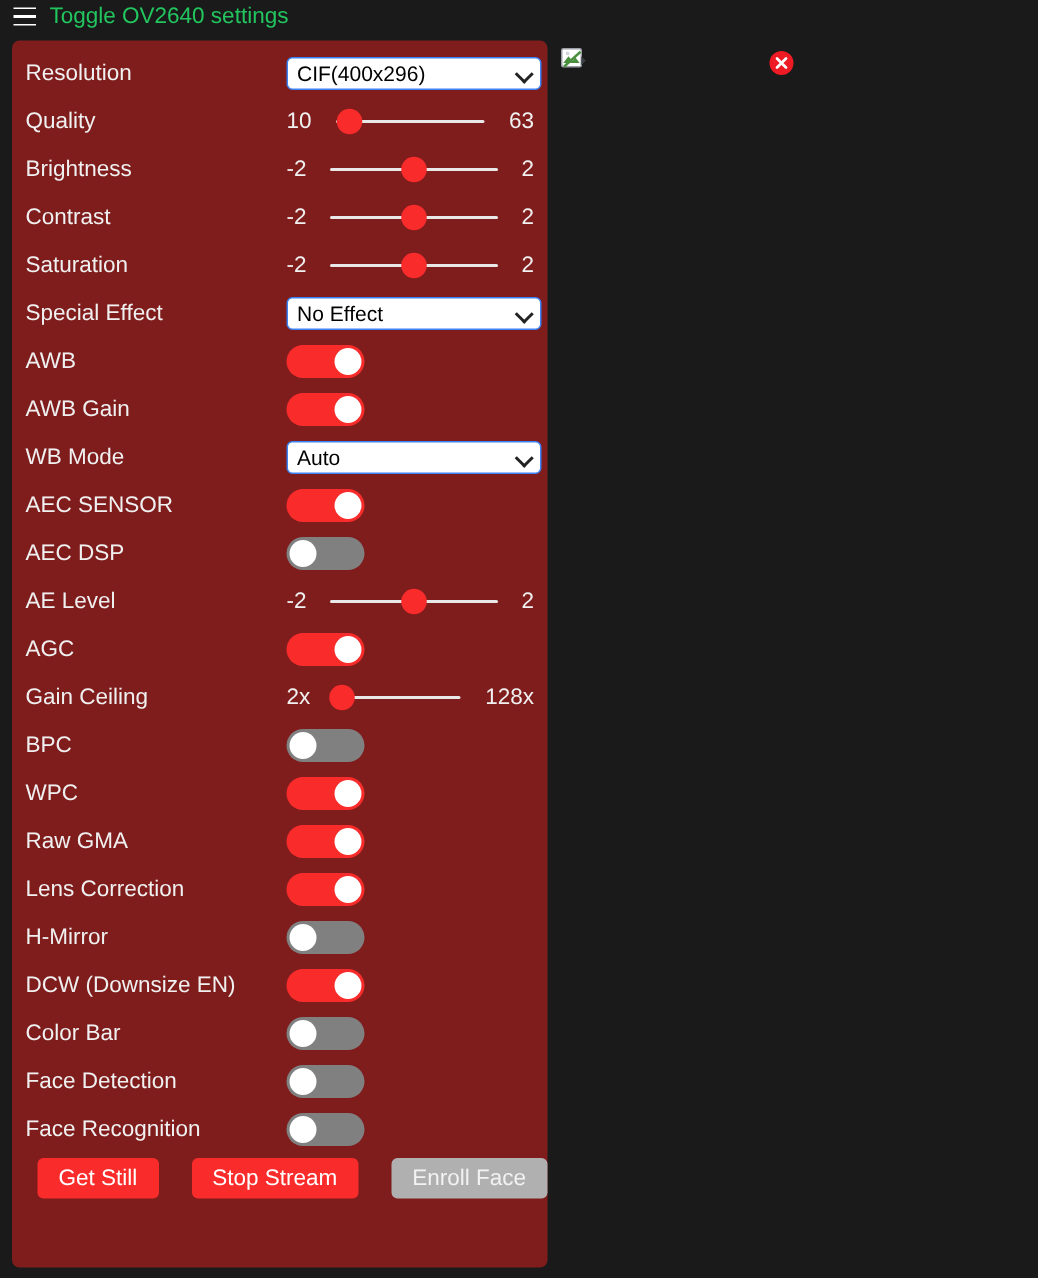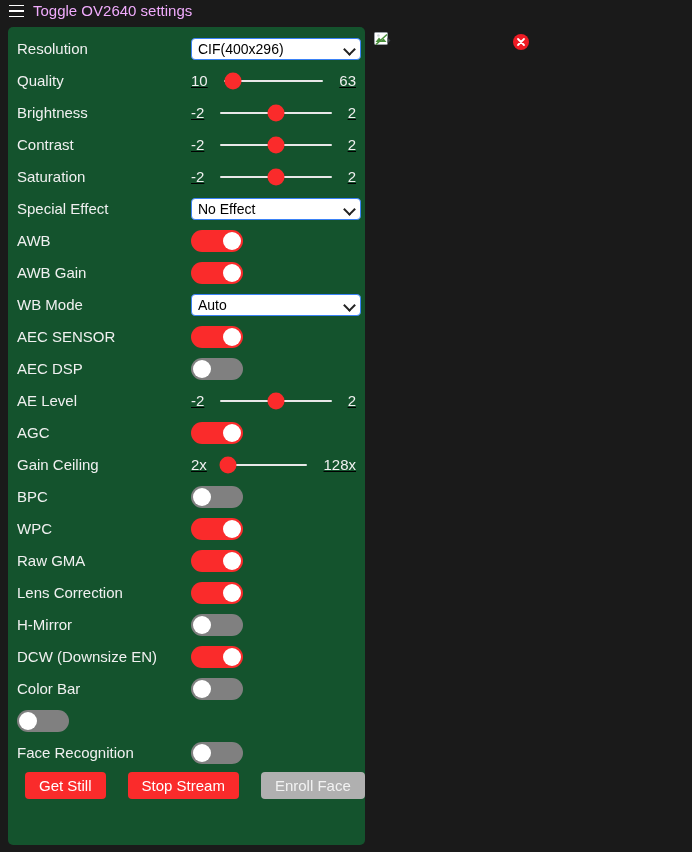--- a/index.html
+++ b/index.html
@@ -41,32 +41,32 @@
     width: 15px;
     height: 1.6px;
     background: #ffffff;
   }
   .hamburger-icon i:nth-child(1) { top: 0; }
   .hamburger-icon i:nth-child(2) { top: 5.5px; }
   .hamburger-icon i:nth-child(3) { top: 11px; }
   .nav-toggle-label {
     font-size: 15px;
     line-height: 16px;
-    color: #f0abfc;
+    color: #22c55e;
     white-space: nowrap;
   }
 
   
   .settings-panel {
     position: absolute;
     left: 8px;
     top: 27px;
     width: 357px;
     height: 818px;
-    background: #14532d;
+    background: #7f1d1d;
     border-radius: 5px;
     padding: 6px 9px 0 9px;
   }
 
   .setting-row {
     display: flex;
     align-items: center;
     height: 32px;
     width: 100%;
   }
@@ -124,21 +124,20 @@
     border-bottom: 2px solid #222;
     transform: rotate(45deg);
   }
 
   
   .slider-wrap {
     display: flex;
     align-items: center;
     width: 165px;
     gap: 12px;
-    text-decoration: underline;
   }
   .slider-min, .slider-max {
     font-size: 15px;
     line-height: 16px;
     color: #f0f0f0;
     flex: 0 0 auto;
     white-space: nowrap;
   }
   .slider-min { text-align: right; margin-right: 4px; }
   .slider-max { text-align: left; margin-left: 4px; }
@@ -450,20 +449,21 @@
         </div>
         <div class="setting-row">
           <div class="setting-label">Color Bar</div>
           <div class="setting-control">
             <div class="switch off">
               <span class="knob"></span>
             </div>
           </div>
         </div>
         <div class="setting-row">
+          <div class="setting-label">Face Detection</div>
           <div class="setting-control">
             <div class="switch off">
               <span class="knob"></span>
             </div>
           </div>
         </div>
         <div class="setting-row">
           <div class="setting-label">Face Recognition</div>
           <div class="setting-control">
             <div class="switch off">

